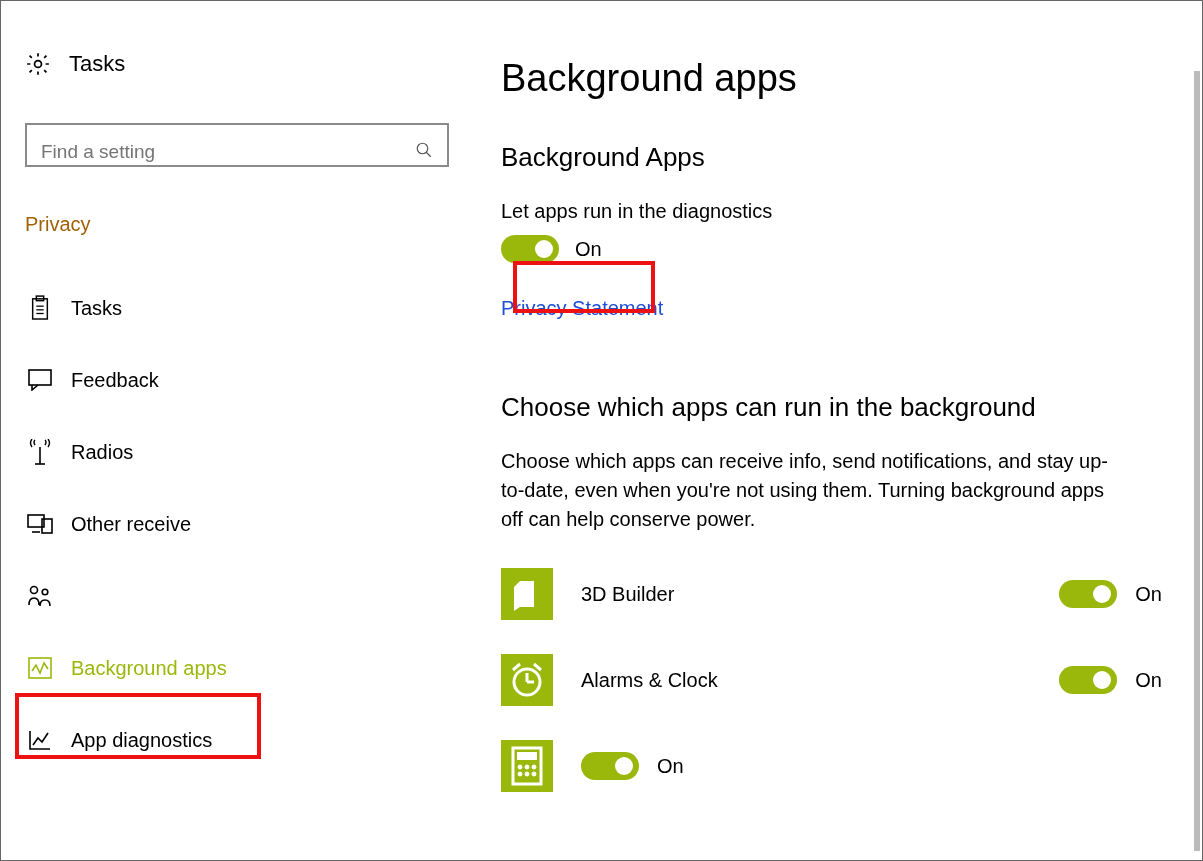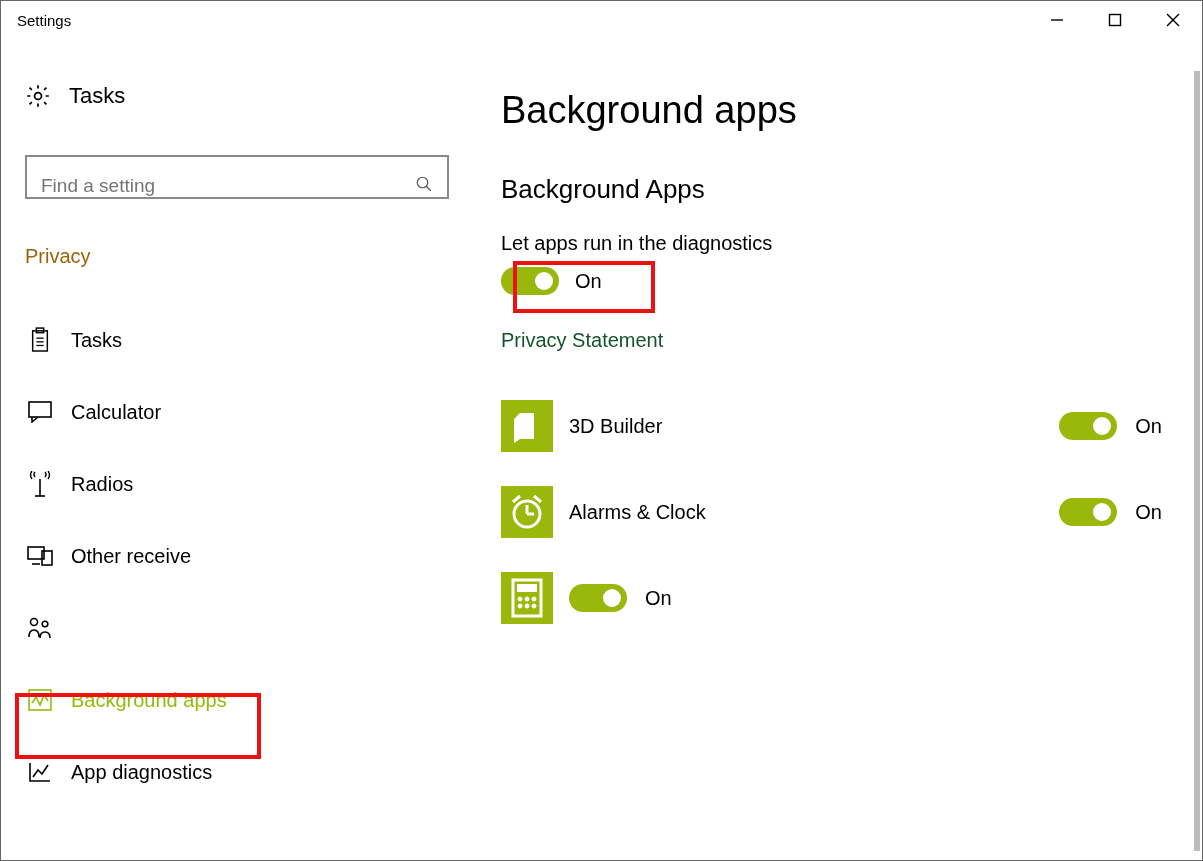--- a/index.html
+++ b/index.html
@@ -55,22 +55,22 @@
   display: flex;
   align-items: center;
   gap: 18px;
   margin-bottom: 46px;
   font-size: 22px;
 }
 .search-box {
   border: 2px solid #8a8a8a;
   height: 44px;
   display: flex;
-  align-items: flex-end;
-  padding: 0 14px;
+  align-items: flex-start;
+  padding: 16px 14px;
   margin-bottom: 46px;
 }
 .search-box input {
   flex: 1;
   border: none;
   outline: none;
   font-size: 19px;
   color: #555;
   background: transparent;
 }
@@ -138,30 +138,30 @@
   width: 18px;
   height: 18px;
   border-radius: 50%;
   background: #fff;
   position: absolute;
   top: 5px;
   right: 6px;
 }
 .toggle-label { font-size: 20px; }
 .link {
-  color: #14532d;
+  color: #1d4ed8;
   font-size: 20px;
   margin-top: 14px;
-  margin-bottom: 48px;
+  margin-bottom: 72px;
   display: inline-block;
 }
 .app-row {
   display: flex;
   align-items: center;
-  gap: 16px;
+  gap: 28px;
   margin-bottom: 34px;
 }
 .app-icon {
   width: 52px;
   height: 52px;
   background: #9ab80b;
   display: flex;
   align-items: center;
   justify-content: center;
 }
@@ -182,41 +182,20 @@
   width:6px;
   height:780px;
   background:#bbb;
 }
 </style>
 </head>
 <body>
 
 <div class="window">
 
-  <div class="titlebar">
-    <span class="title-caption">Settings</span>
-    <div class="wincontrols">
-      <div class="btn">
-        <svg width="14" height="14" viewBox="0 0 14 14">
-            <line x1="1" y1="7" x2="13" y2="7" stroke-width="1.4"></line>
-          </svg>
-      </div>
-      <div class="btn">
-        <svg width="14" height="14" viewBox="0 0 14 14">
-            <rect x="1.5" y="1.5" width="11" height="11" stroke-width="1.4"></rect>
-          </svg>
-      </div>
-      <div class="btn">
-        <svg width="14" height="14" viewBox="0 0 14 14">
-            <line x1="1" y1="1" x2="13" y2="13" stroke-width="1.4"></line>
-            <line x1="13" y1="1" x2="1" y2="13" stroke-width="1.4"></line>
-          </svg>
-      </div>
-    </div>
-  </div>
 
   <div class="body">
 
     <div class="sidebar">
       <div class="home-row">
         <span class="nav-icon">
           <svg width="26" height="26" viewBox="0 0 24 24">
               <circle cx="12" cy="12" r="3.2" stroke-width="1.6"></circle>
               <path d="M12 2v3M12 19v3M4.2 4.2l2.1 2.1M17.7 17.7l2.1 2.1M2 12h3M19 12h3M4.2 19.8l2.1-2.1M17.7 6.3l2.1-2.1" stroke-width="1.6"></path>
             </svg>
@@ -248,21 +227,21 @@
           <span>Tasks</span>
         </div>
 
         <div class="nav-item">
           <span class="nav-icon">
               <svg width="24" height="22" viewBox="0 0 24 22">
                 <rect x="1" y="1" width="22" height="15" stroke-width="1.6"></rect>
                 <path d="M4 16 L4 21 L10 16" stroke-width="1.6"></path>
               </svg>
             </span>
-          <span>Calculator</span>
+          <span>Feedback</span>
         </div>
 
         <div class="nav-item">
           <span class="nav-icon">
               <svg width="22" height="26" viewBox="0 0 22 26">
                 <line x1="11" y1="8" x2="11" y2="25" stroke-width="1.6"></line>
                 <path d="M6 6 Q4 3 6 1 M16 6 Q18 3 16 1 M3 8 Q0 4 3 0 M19 8 Q22 4 19 0" stroke-width="1.4"></path>
                 <line x1="6" y1="25" x2="16" y2="25" stroke-width="1.6"></line>
               </svg>
             </span>
@@ -318,20 +297,22 @@
       <h2>Background Apps</h2>
       <div class="desc">Let apps run in the diagnostics</div>
       <div class="toggle-row">
         <div class="toggle">
             <div class="knob"></div>
           </div>
         <span class="toggle-label">On</span>
       </div>
       <a class="link">Privacy Statement</a>
 
+      <h2>Choose which apps can run in the background</h2>
+      <div class="long-desc">Choose which apps can receive info, send notifications, and stay up-to-date, even when you're not using them. Turning background apps off can help conserve power.</div>
 
       
       <div class="app-row">
         <div class="app-icon">
           <svg width="34" height="38" viewBox="0 0 34 38">
               <path d="M10 6 L24 6 L24 32 L10 32 Z M10 6 L4 12 L4 36 L10 32" fill="#fff" stroke="none"></path>
             </svg>
         </div>
         <span class="app-name">3D Builder</span>
         <div class="app-toggle">

